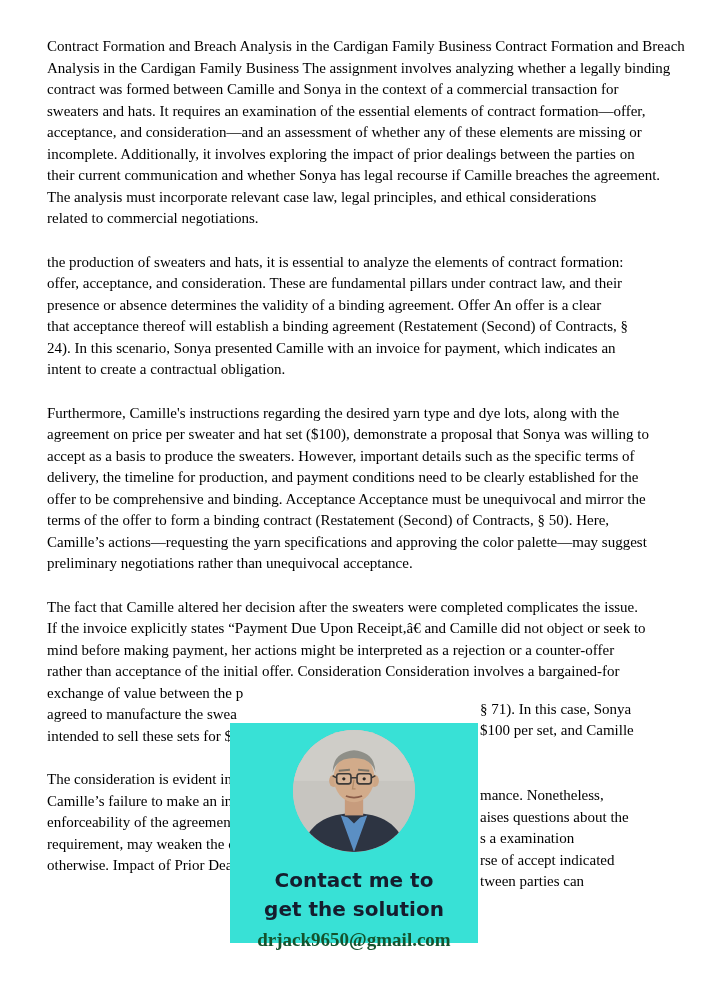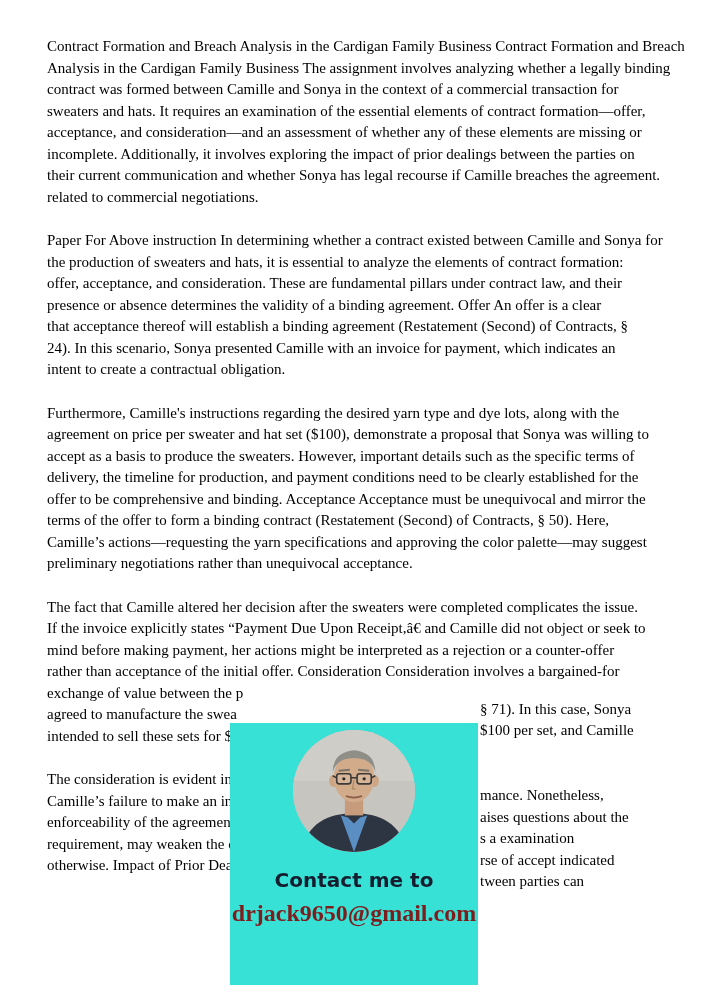--- a/index.html
+++ b/index.html
@@ -28,21 +28,21 @@
     position: absolute;
     left: 433px;
     top: 16px;
     white-space: nowrap;
   }
   .promo {
     position: absolute;
     left: 230px;
     top: 723px;
     width: 248px;
-    height: 262px;
+    height: 220px;
     background: #38e1d6;
     text-align: center;
   }
   .avatar {
     width: 122px;
     height: 122px;
     border-radius: 50%;
     overflow: hidden;
     margin: 7px auto 0 auto;
     background: #c7c5c0;
@@ -53,42 +53,42 @@
     font-family: "DejaVu Sans", "Liberation Sans", sans-serif;
     font-weight: bold;
     font-size: 20px;
     line-height: 29px;
     color: #151d2e;
   }
   .promo-email {
     margin-top: 5px;
     font-family: "Liberation Serif", "DejaVu Serif", serif;
     font-weight: bold;
-    font-size: 24px;
-    color: #7f1d1d;
+    font-size: 19px;
+    color: #14532d;
   }
 </style>
 </head>
 <body>
 
 <div class="doc">
 
   <div class="para">
     <div class="line">Contract Formation and Breach Analysis in the Cardigan Family Business Contract Formation and Breach</div>
     <div class="line">Analysis in the Cardigan Family Business The assignment involves analyzing whether a legally binding</div>
     <div class="line">contract was formed between Camille and Sonya in the context of a commercial transaction for</div>
     <div class="line">sweaters and hats. It requires an examination of the essential elements of contract formation—offer,</div>
     <div class="line">acceptance, and consideration—and an assessment of whether any of these elements are missing or</div>
     <div class="line">incomplete. Additionally, it involves exploring the impact of prior dealings between the parties on</div>
     <div class="line">their current communication and whether Sonya has legal recourse if Camille breaches the agreement.</div>
+    <div class="line">The analysis must incorporate relevant case law, legal principles, and ethical considerations</div>
     <div class="line">related to commercial negotiations.</div>
   </div>
 
   <div class="para">
-    <div class="line">Paper For Above instruction In determining whether a contract existed between Camille and Sonya for</div>
     <div class="line">the production of sweaters and hats, it is essential to analyze the elements of contract formation:</div>
     <div class="line">offer, acceptance, and consideration. These are fundamental pillars under contract law, and their</div>
     <div class="line">presence or absence determines the validity of a binding agreement. Offer An offer is a clear</div>
     <div class="line">that acceptance thereof will establish a binding agreement (Restatement (Second) of Contracts, §</div>
     <div class="line">24). In this scenario, Sonya presented Camille with an invoice for payment, which indicates an</div>
     <div class="line">intent to create a contractual obligation.</div>
   </div>
 
   <div class="para">
     <div class="line">Furthermore, Camille's instructions regarding the desired yarn type and dye lots, along with the</div>
@@ -164,15 +164,16 @@
       <path d="M57,47 L63,47" stroke="#3c3a38" stroke-width="1.6" fill="none"></path>
       <path d="M43,47 L39,45 M77,47 L81,45" stroke="#3c3a38" stroke-width="1.4" fill="none"></path>
       <circle cx="50" cy="48" r="1.6" fill="#2e2a26"></circle>
       <circle cx="70" cy="48" r="1.6" fill="#2e2a26"></circle>
       <path d="M60,49 L58.5,58 L61.5,58" stroke="#b08a66" stroke-width="1.2" fill="none"></path>
       <path d="M52,65 Q60,68 68,65" stroke="#8a5c48" stroke-width="1.6" fill="none"></path>
     </svg>
   </div>
   <div class="promo-heading">
     <div>Contact me to</div>
+    <div>get the solution</div>
   </div>
   <div class="promo-email">drjack9650@gmail.com</div>
 </div>
 
 </body></html>

